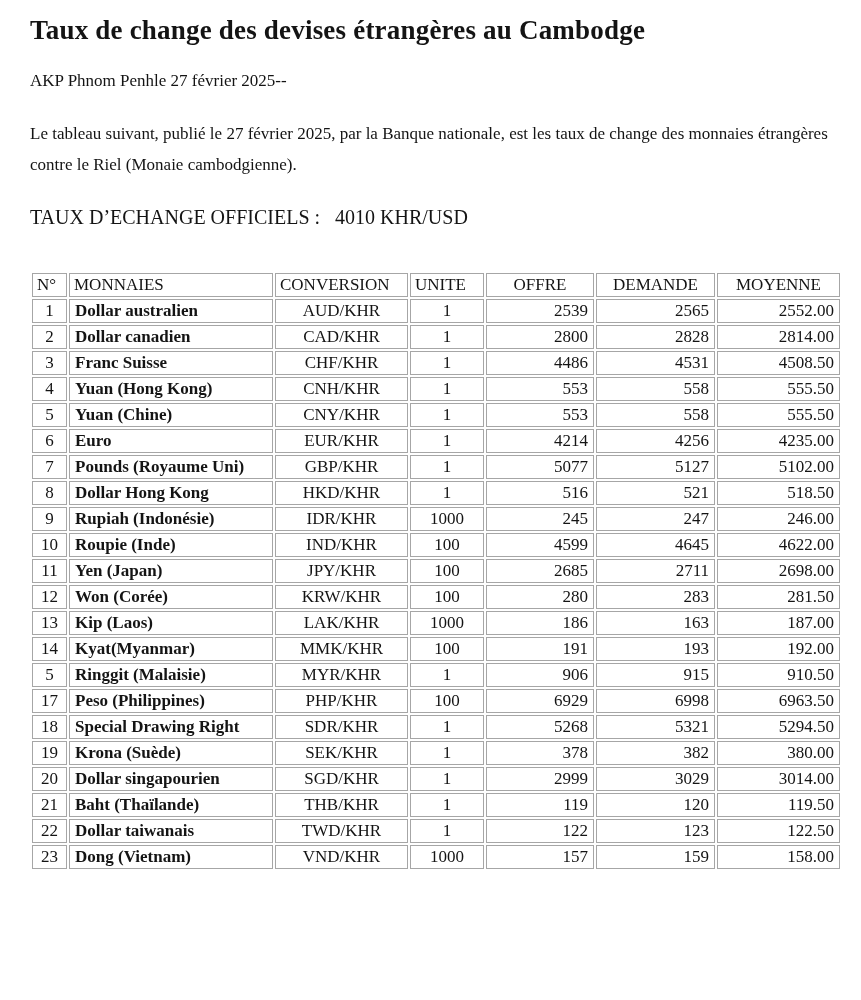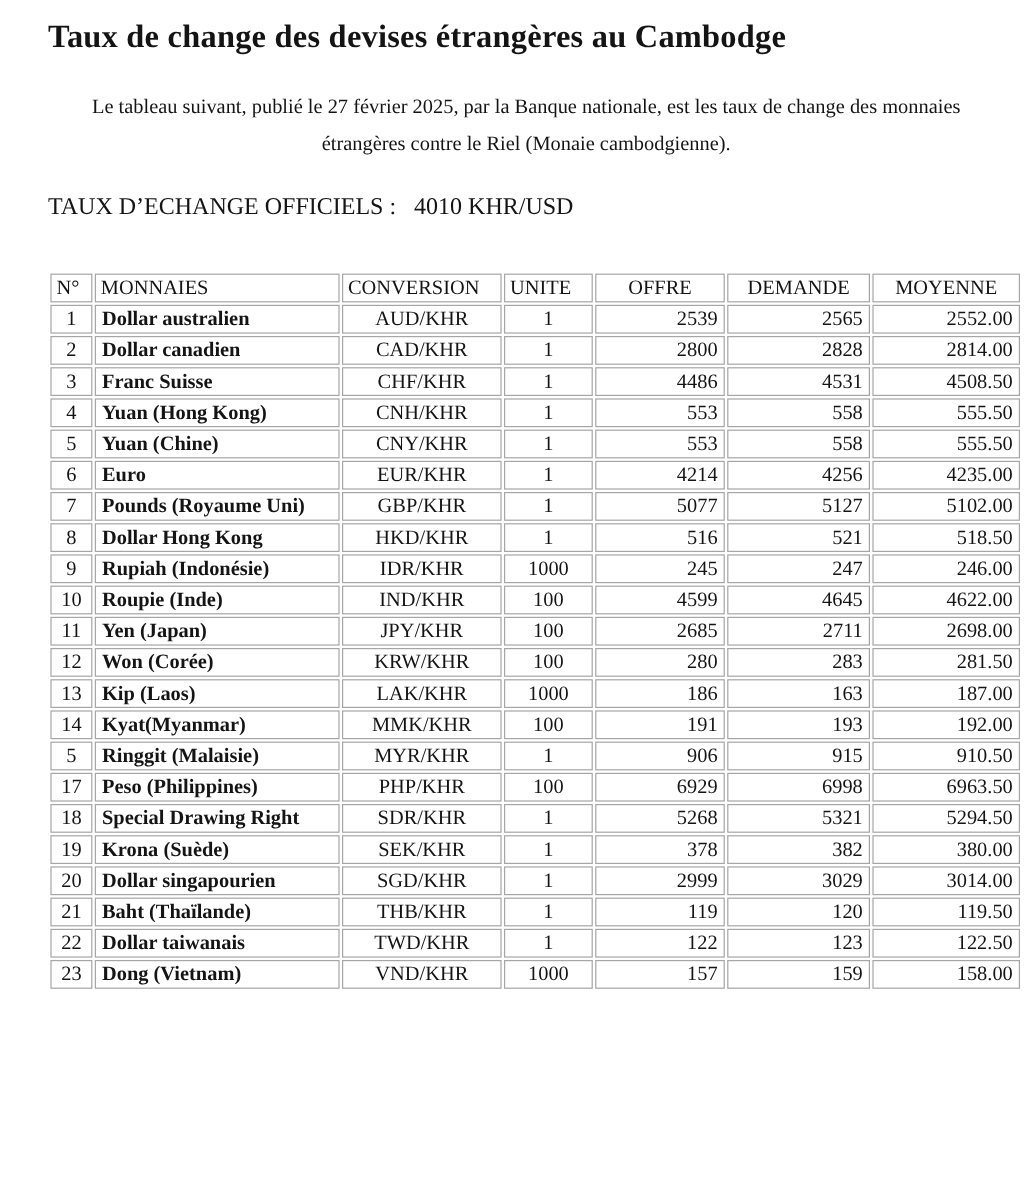--- a/index.html
+++ b/index.html
@@ -9,42 +9,41 @@
     width: 861px;
   }
   body {
     font-family: "Liberation Serif", "DejaVu Serif", serif;
     color: #141414;
   }
   .page {
     width: 861px;
     height: 1000px;
     box-sizing: border-box;
-    padding: 13px 24px 0 40px;
+    padding: 13px 24px 0 30px;
     overflow: hidden;
     background: #ffffff;
   }
   .page-title {
     font-size: 27px;
     font-weight: bold;
     margin: 0;
     line-height: 34px;
     letter-spacing: 0.2px;
   }
   .byline {
     font-size: 17px;
     margin: 23px 0 0 0;
     line-height: 22px;
   }
   .intro {
     font-size: 17px;
     margin: 26px 0 0 0;
     line-height: 31px;
     max-width: 806px;
-    text-align: center;
   }
   .official {
     font-size: 20px;
     margin: 26px 0 0 0;
     line-height: 23px;
   }
   .official .value {
     margin-left: 15px;
   }
   table.rates {
@@ -77,20 +76,21 @@
   tbody td.c3 { text-align: center; }
   tbody td.c4, tbody td.c5, tbody td.c6 { text-align: right; padding-right: 5px; }
 </style>
 </head>
 <body>
 
 <div class="page">
 
   <h1 class="page-title">Taux de change des devises étrangères au Cambodge</h1>
 
+  <p class="byline">AKP Phnom Penhle 27 février 2025--</p>
 
   <p class="intro">Le tableau suivant, publié le 27 février 2025, par la Banque nationale, est les taux de change des monnaies étrangères contre le Riel (Monaie cambodgienne).</p>
 
   <p class="official">
     <span>TAUX D’ECHANGE OFFICIELS :</span><span class="value">4010 KHR/USD</span>
   </p>
 
   <table class="rates">
     <colgroup>
       <col style="width:35px">

